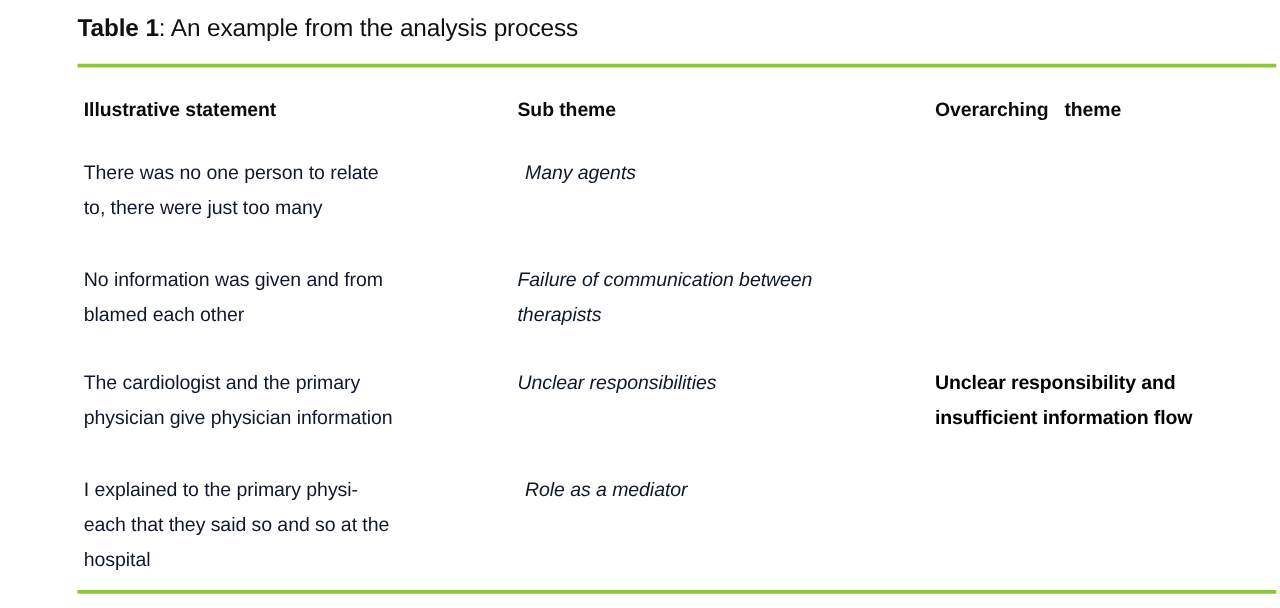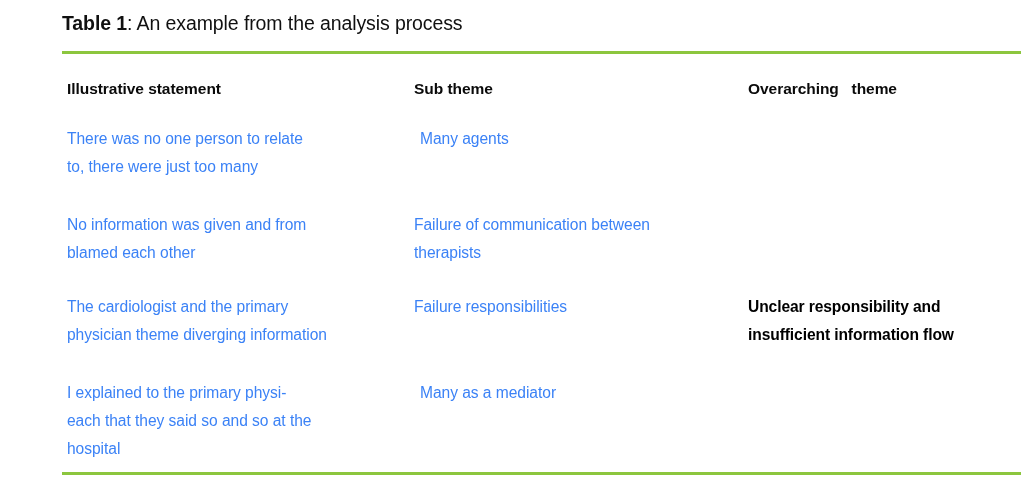--- a/index.html
+++ b/index.html
@@ -88,25 +88,25 @@
   .row-2 { top: 211px; }
   .row-3 { top: 293px; }
   .row-4 { top: 379px; }
 
   .cell {
     position: absolute;
     top: 0;
     font-size: 15.6px;
     line-height: 28px;
     letter-spacing: -0.05px;
-    color: #3b82f6;
+    color: #0f172a;
     white-space: pre-line;
   }
   .cell-statement { left: 31px;  width: 340px; }
-  .cell-sub       { left: 378px; width: 330px; }
+  .cell-sub       { left: 378px; width: 330px; font-style: italic; }
   .cell-over      { left: 712px; width: 285px; }
 
   .cell-sub.indent { left: 384px; }
 
   .cell-over.bold {
     font-weight: bold;
     color: #000000;
     letter-spacing: -0.1px;
   }
 </style>
@@ -137,29 +137,29 @@
   <div class="row row-2">
     <div class="cell cell-statement">No information was given and from
 blamed each other</div>
     <div class="cell cell-sub">Failure of communication between
 therapists</div>
     <div class="cell cell-over"></div>
   </div>
 
   <div class="row row-3">
     <div class="cell cell-statement">The cardiologist and the primary
-physician theme diverging information</div>
-    <div class="cell cell-sub">Failure responsibilities</div>
+physician give physician information</div>
+    <div class="cell cell-sub">Unclear responsibilities</div>
     <div class="cell cell-over bold">Unclear responsibility and
 insufficient information flow</div>
   </div>
 
   <div class="row row-4">
     <div class="cell cell-statement">I explained to the primary physi-
 each that they said so and so at the
 hospital</div>
-    <div class="cell cell-sub indent">Many as a mediator</div>
+    <div class="cell cell-sub indent">Role as a mediator</div>
     <div class="cell cell-over"></div>
   </div>
 
   <div class="rule rule-bottom" style="background: rgb(140, 198, 62);"></div>
 
 </div>
 
 </body></html>

